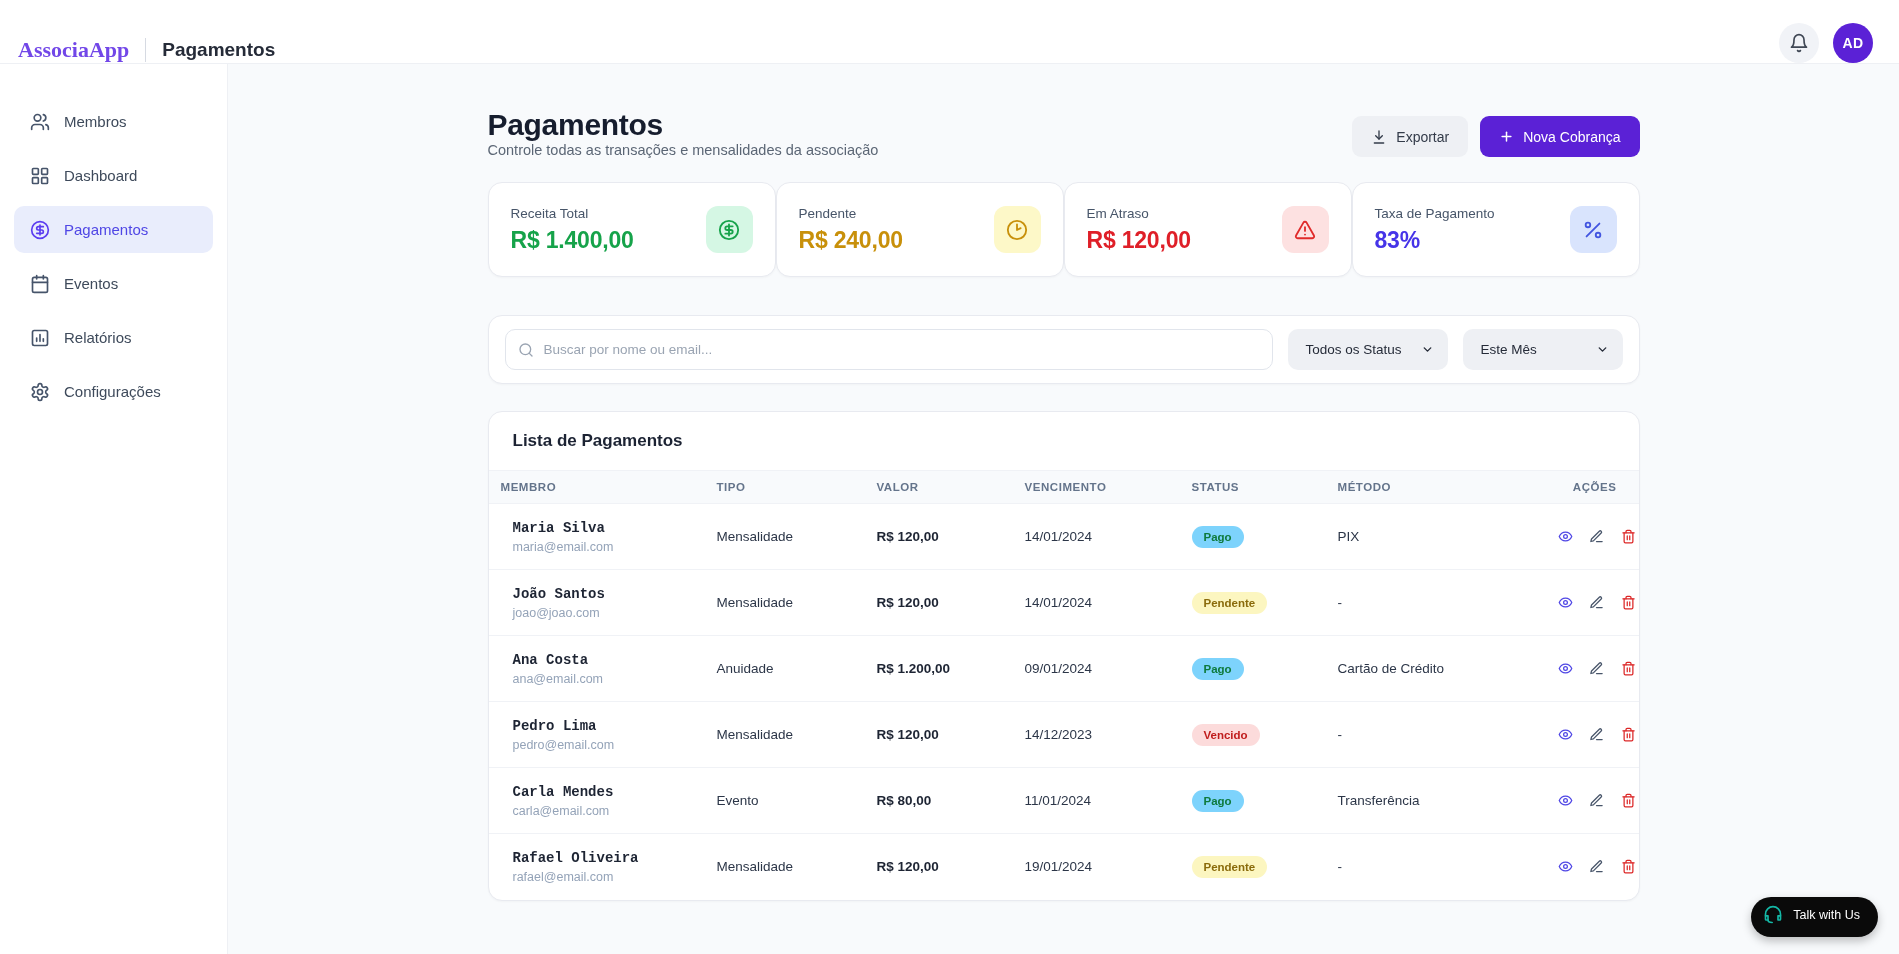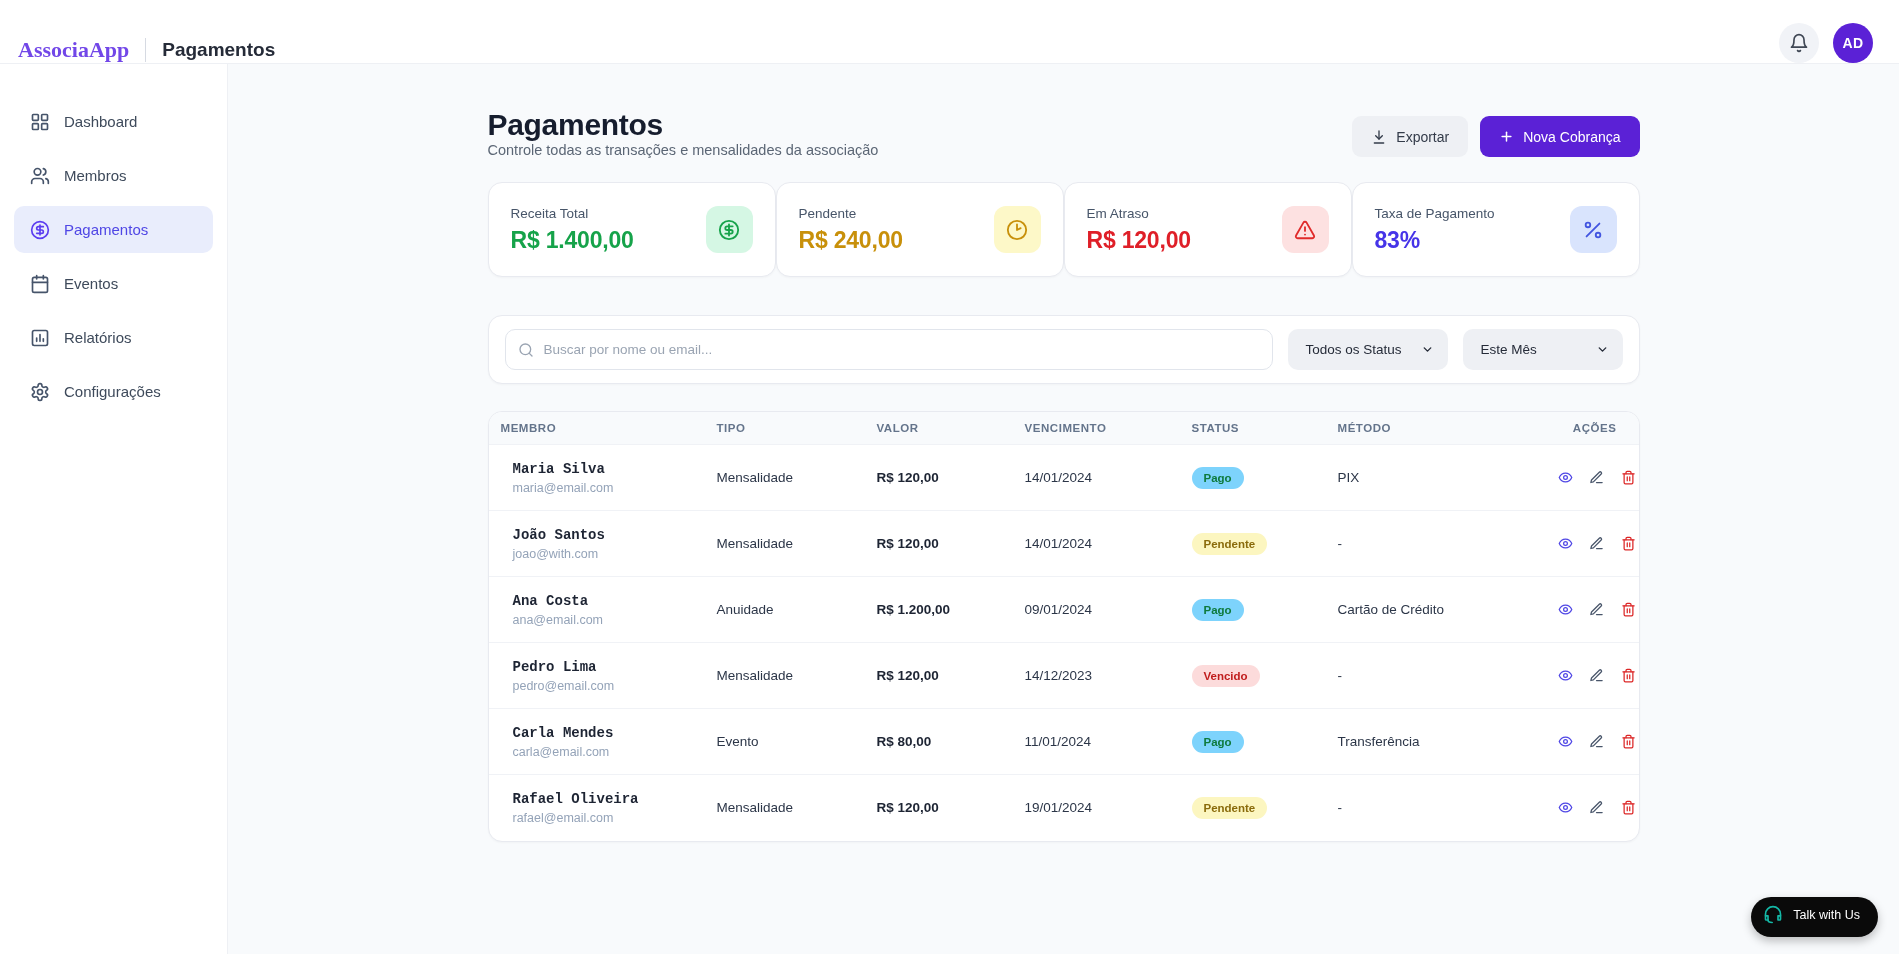--- a/index.html
+++ b/index.html
@@ -114,38 +114,38 @@
     <div class="avatar">AD</div>
   </div>
 </header>
 
 <div class="shell">
 
   <nav class="sidebar">
     <div class="nav-item">
       <span class="nicon">
         <svg width="20" height="20" viewBox="0 0 24 24" fill="none" stroke="currentColor" stroke-width="2" stroke-linecap="round" stroke-linejoin="round">
+            <path d="M16 21v-2a4 4 0 0 0-4-4H6a4 4 0 0 0-4 4v2"></path>
+            <circle cx="9" cy="7" r="4"></circle>
+            <path d="M22 21v-2a4 4 0 0 0-3-3.87"></path>
+            <path d="M16 3.13a4 4 0 0 1 0 7.75"></path>
+          </svg>
+      </span>
+      <span>Membros</span>
+    </div>
+    <div class="nav-item">
+      <span class="nicon">
+        <svg width="20" height="20" viewBox="0 0 24 24" fill="none" stroke="currentColor" stroke-width="2" stroke-linecap="round" stroke-linejoin="round">
             <rect x="3" y="3" width="7" height="7" rx="1"></rect>
             <rect x="14" y="3" width="7" height="7" rx="1"></rect>
             <rect x="14" y="14" width="7" height="7" rx="1"></rect>
             <rect x="3" y="14" width="7" height="7" rx="1"></rect>
           </svg>
       </span>
       <span>Dashboard</span>
-    </div>
-    <div class="nav-item">
-      <span class="nicon">
-        <svg width="20" height="20" viewBox="0 0 24 24" fill="none" stroke="currentColor" stroke-width="2" stroke-linecap="round" stroke-linejoin="round">
-            <path d="M16 21v-2a4 4 0 0 0-4-4H6a4 4 0 0 0-4 4v2"></path>
-            <circle cx="9" cy="7" r="4"></circle>
-            <path d="M22 21v-2a4 4 0 0 0-3-3.87"></path>
-            <path d="M16 3.13a4 4 0 0 1 0 7.75"></path>
-          </svg>
-      </span>
-      <span>Membros</span>
     </div>
     <div class="nav-item active">
       <span class="nicon">
         <svg width="20" height="20" viewBox="0 0 24 24" fill="none" stroke="currentColor" stroke-width="2" stroke-linecap="round" stroke-linejoin="round">
             <circle cx="12" cy="12" r="10"></circle>
             <path d="M16 8h-6a2 2 0 1 0 0 4h4a2 2 0 1 1 0 4H8"></path>
             <path d="M12 18V6"></path>
           </svg>
       </span>
       <span>Pagamentos</span>
@@ -290,20 +290,21 @@
           <span>Este Mês</span>
           <span class="chev">
             <svg width="13" height="13" viewBox="0 0 24 24" fill="none" stroke="currentColor" stroke-width="2.6" stroke-linecap="round" stroke-linejoin="round">
                 <polyline points="6 9 12 15 18 9"></polyline>
               </svg>
           </span>
         </div>
       </div>
 
       <div class="table-card">
+        <div class="table-title">Lista de Pagamentos</div>
         <table>
           <colgroup>
             <col style="width:216px">
               <col style="width:160px">
               <col style="width:148px">
               <col style="width:167px">
               <col style="width:146px">
               <col style="width:210px">
               <col style="width:105px">
           </colgroup>
@@ -356,21 +357,21 @@
                         <line x1="14" y1="11" x2="14" y2="17"></line>
                       </svg>
         </span>
       </button>
     </td>
   </tr>
 
   <tr>
     <td>
       <div class="m-name">João Santos</div>
-      <div class="m-email">joao@with.com</div>
+      <div class="m-email">joao@joao.com</div>
     </td>
     <td>Mensalidade</td>
     <td class="cell-valor">R$ 120,00</td>
     <td>14/01/2024</td>
     <td><span class="status-pill pill-pendente">Pendente</span></td>
     <td>-</td>
     <td class="actions-cell">
       <button class="icon-btn ic-view">
         <span>
           <svg width="15" height="15" viewBox="0 0 24 24" fill="none" stroke="currentColor" stroke-width="2" stroke-linecap="round" stroke-linejoin="round">

